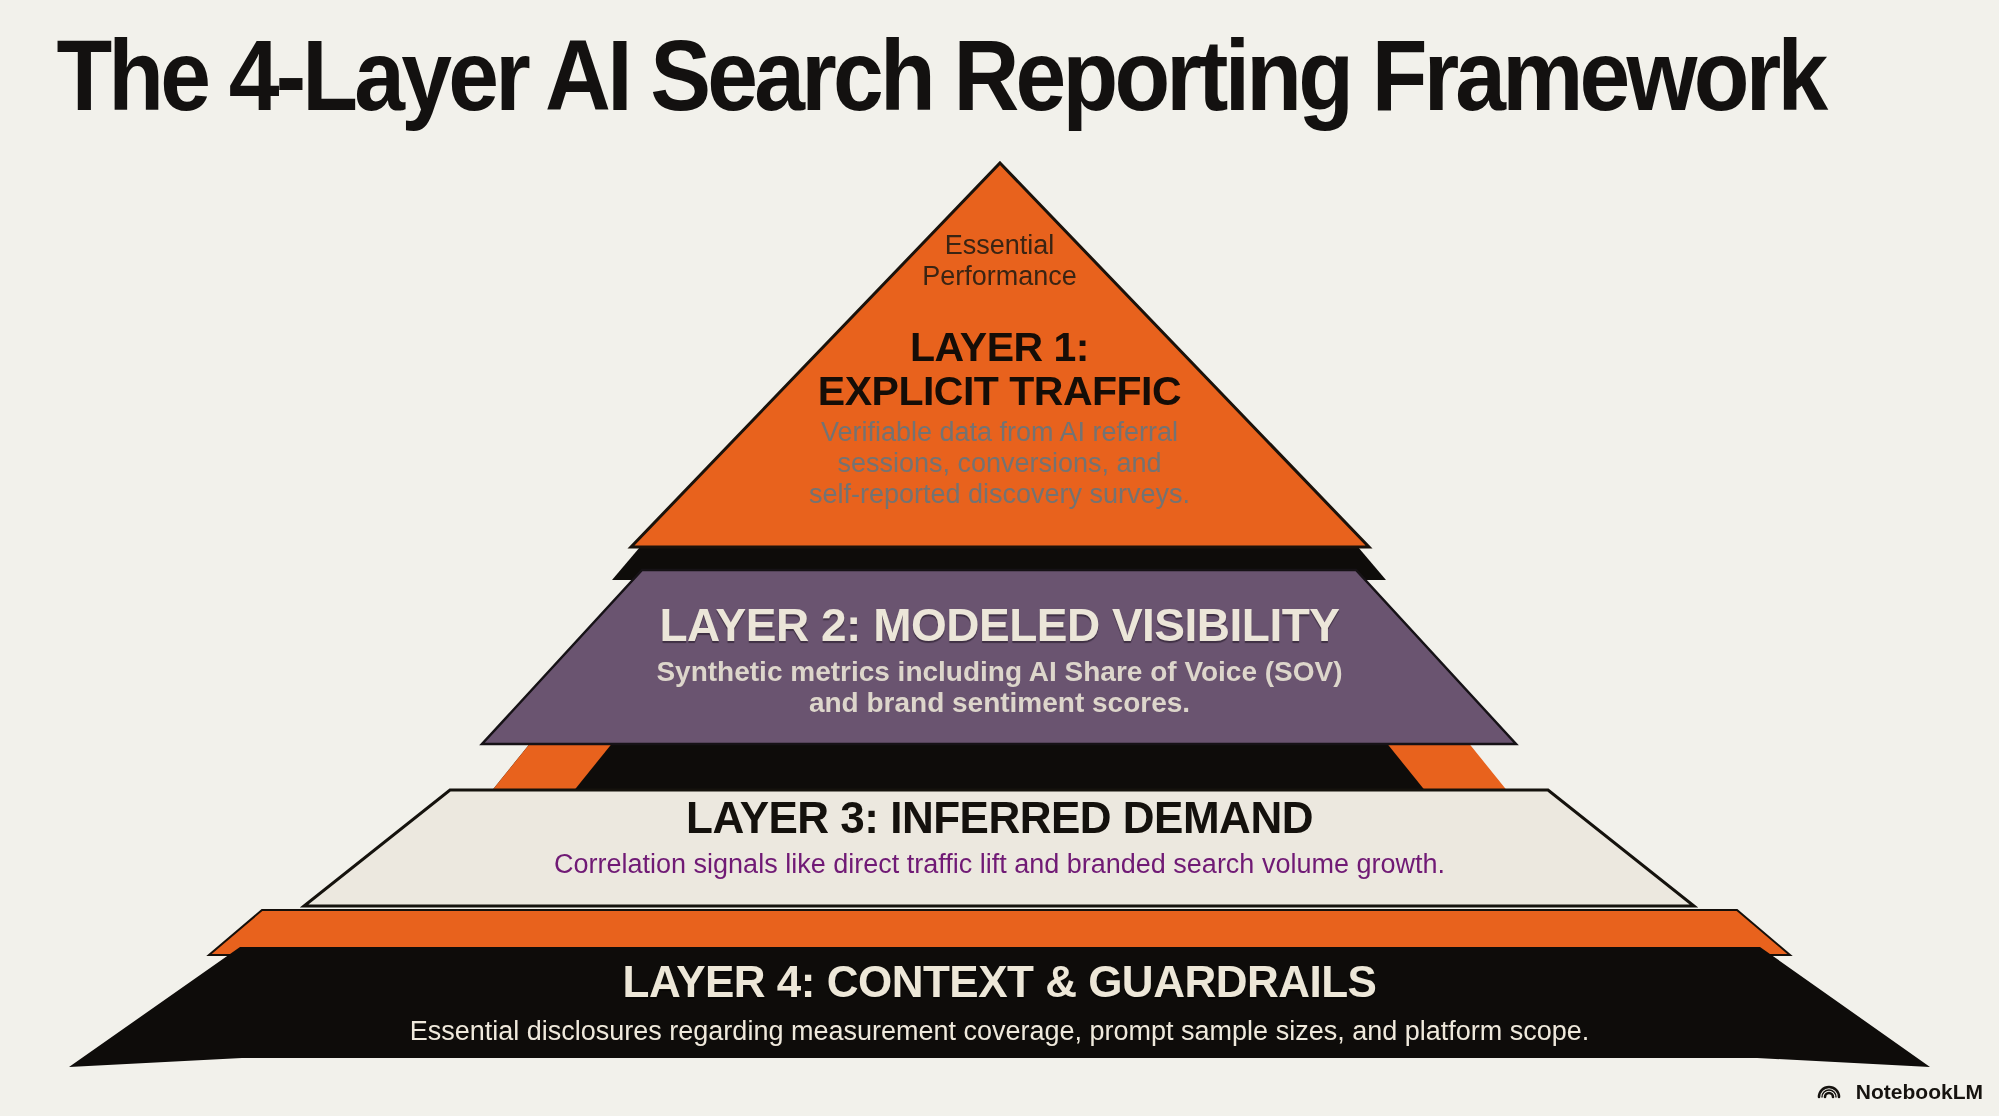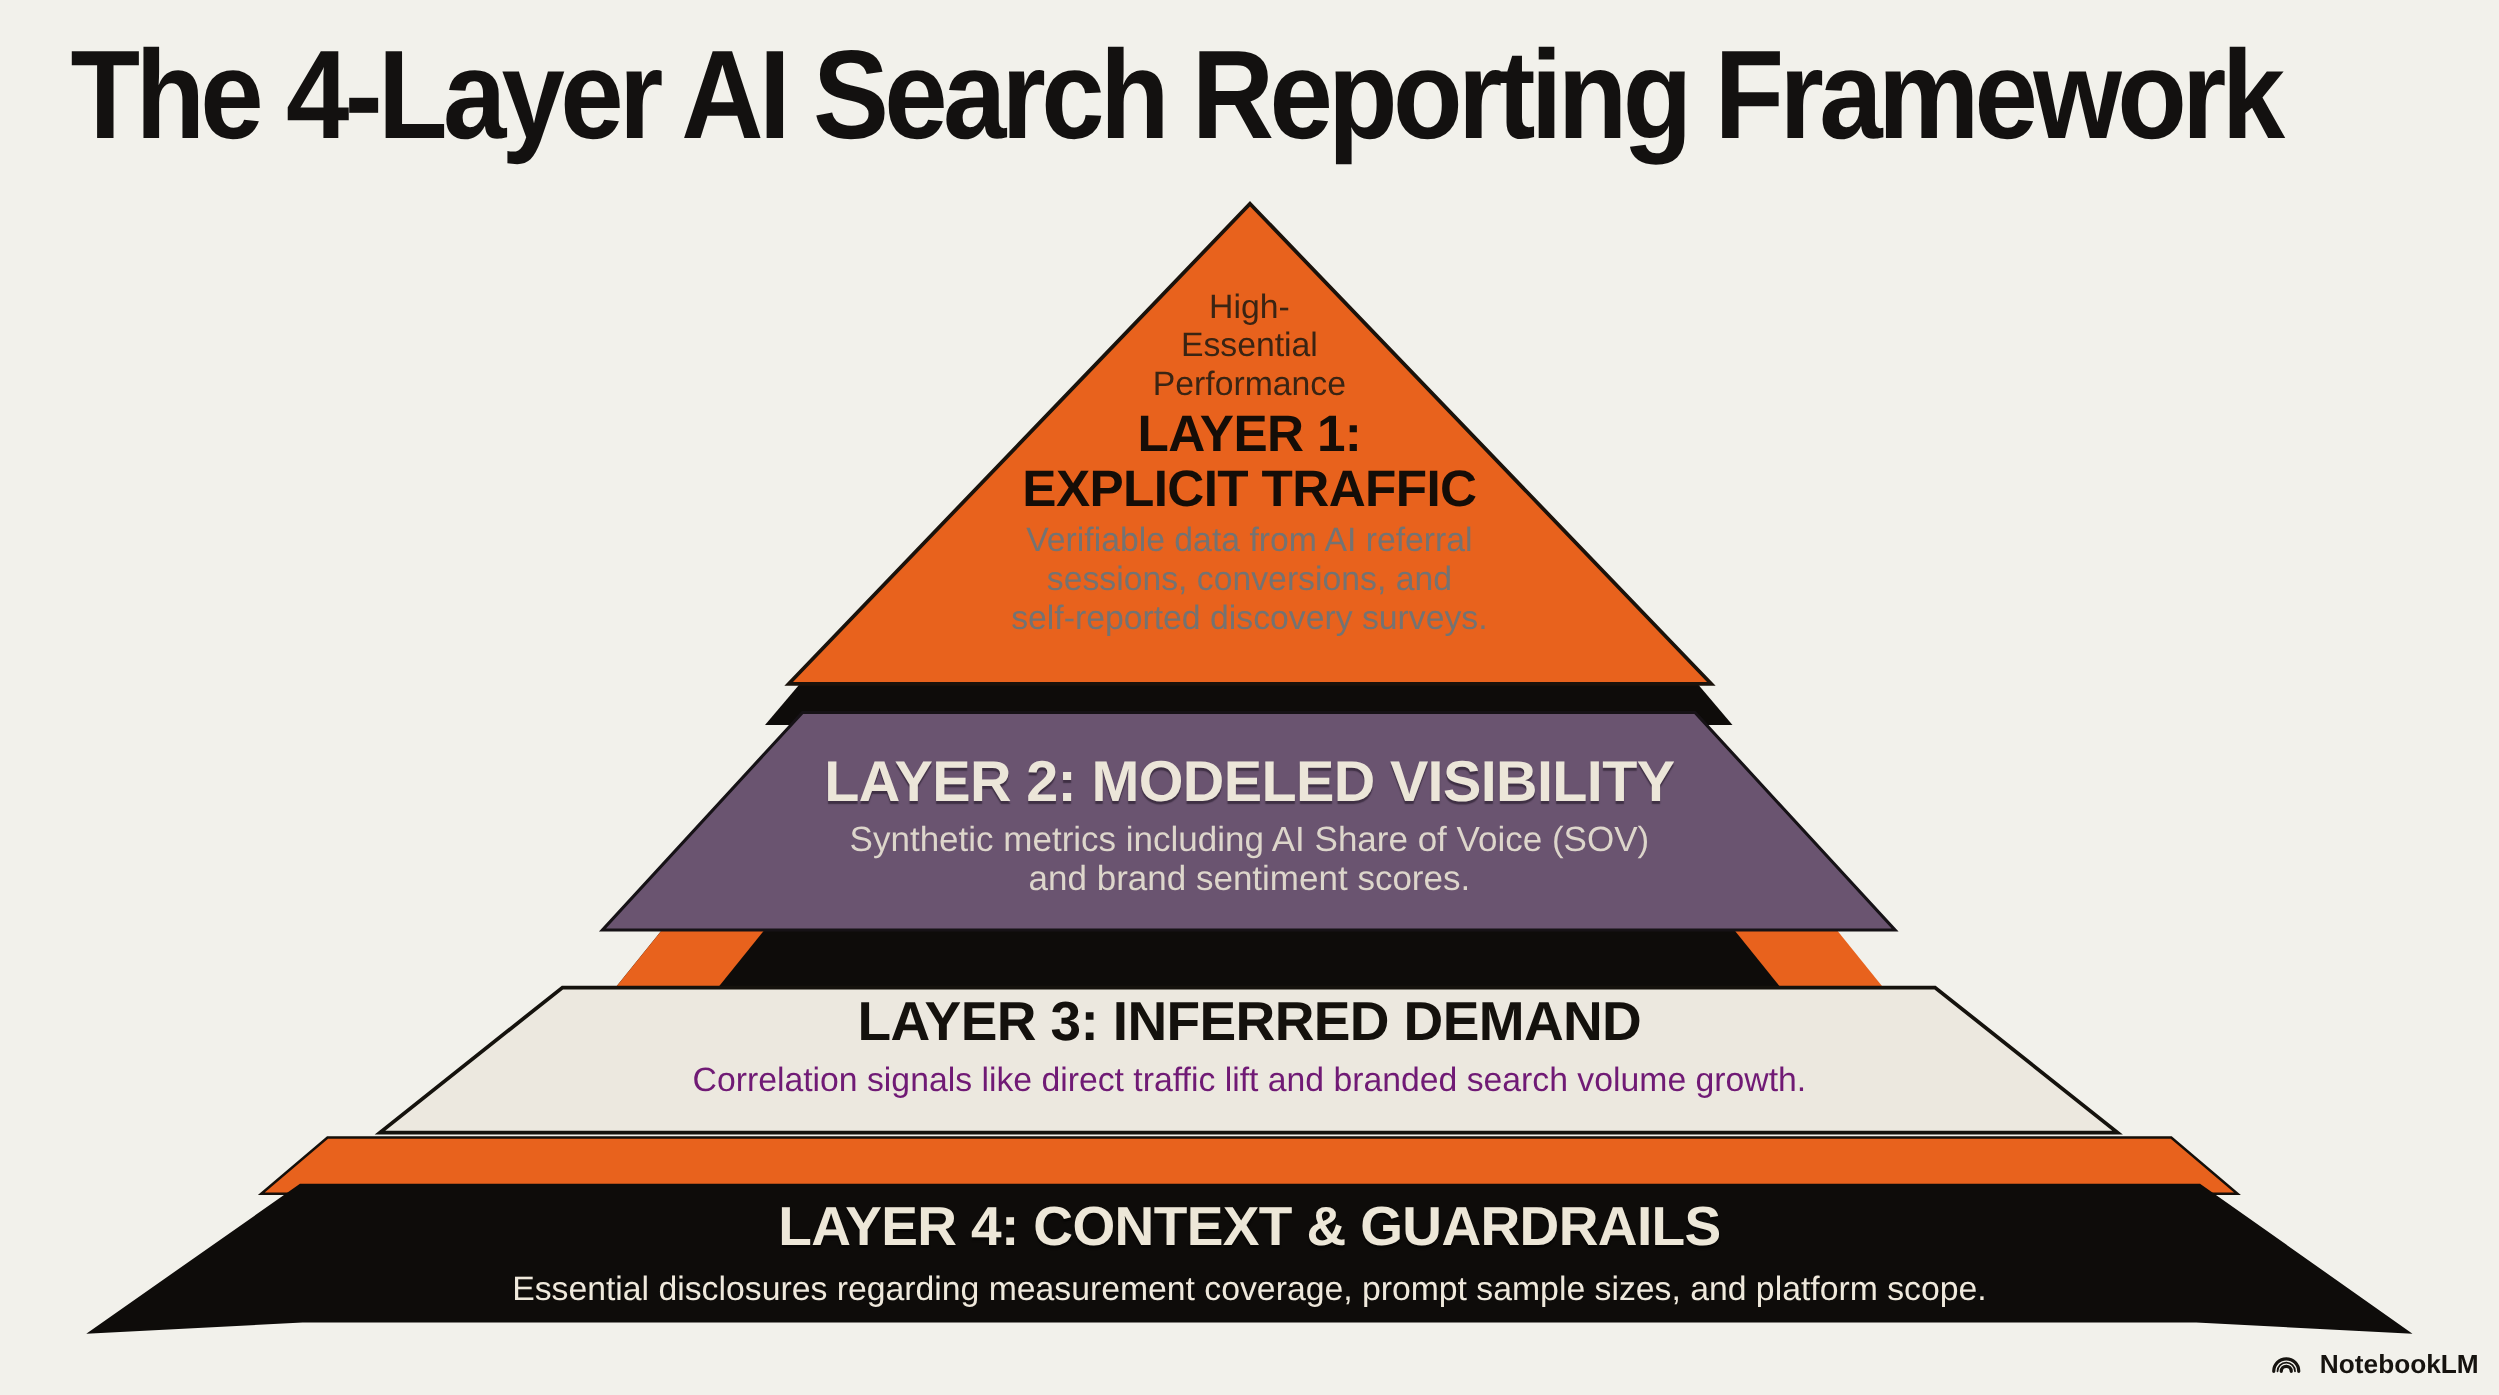--- a/index.html
+++ b/index.html
@@ -20,21 +20,21 @@
 
   .txt{position:absolute;left:0;width:100%;text-align:center;z-index:2;}
   .txt div{margin:0;}
 
   .l1-tagline{top:230px;font-size:27px;line-height:31px;font-weight:500;color:#3A2413;}
   .l1-title{top:325px;font-size:41px;line-height:44px;font-weight:bold;letter-spacing:-0.5px;color:#150D07;}
   .l1-desc{top:417px;font-size:27px;line-height:31px;font-weight:500;color:#737373;}
 
   .l2-title{top:601px;font-size:46px;line-height:48px;font-weight:bold;letter-spacing:-0.5px;
             color:#ECE6D9;text-shadow:0 2px 1px rgba(10,5,15,.45);}
-  .l2-desc{top:656px;font-size:28px;line-height:31px;font-weight:400;color:#DDD6CB;}
+  .l2-desc{top:656px;font-size:28px;line-height:31px;font-weight:700;color:#DDD6CB;}
 
   .l3-title{top:795px;font-size:44px;line-height:46px;font-weight:bold;letter-spacing:-0.5px;color:#14110D;}
   .l3-desc{top:849px;font-size:27px;line-height:30px;font-weight:400;color:#701a75;}
 
   .l4-title{top:959px;font-size:44px;line-height:46px;font-weight:bold;letter-spacing:-0.5px;
             color:#EDE7D8;text-shadow:0 2px 1px rgba(0,0,0,.5);}
   .l4-desc{top:1017px;font-size:27px;line-height:29px;font-weight:400;color:#EFE9DC;}
 
   .watermark{
     position:absolute;right:16px;top:1080px;z-index:4;
@@ -64,21 +64,20 @@
     <polygon points="450,790 1548,790 1694,906 304,906" stroke="#15120D" stroke-width="3" fill="#ECE8DF"></polygon>
 
     <polygon points="262,910 1737,910 1790,955 209,955" stroke="#140F0A" stroke-width="2" fill="#E8621D"></polygon>
 
     <polygon points="240,947 1760,947 1930,1067 1757,1058 242,1058 69,1067" fill="#0E0C0A"></polygon>
   </svg>
 
   <h1 class="main-title"><span>The 4-Layer AI Search Reporting Framework</span></h1>
 
   <div class="txt l1-tagline">
-    <div>High-</div>
     <div>Essential</div>
     <div>Performance</div>
   </div>
 
   <div class="txt l1-title">
     <div>LAYER 1:</div>
     <div>EXPLICIT TRAFFIC</div>
   </div>
 
   <div class="txt l1-desc">

